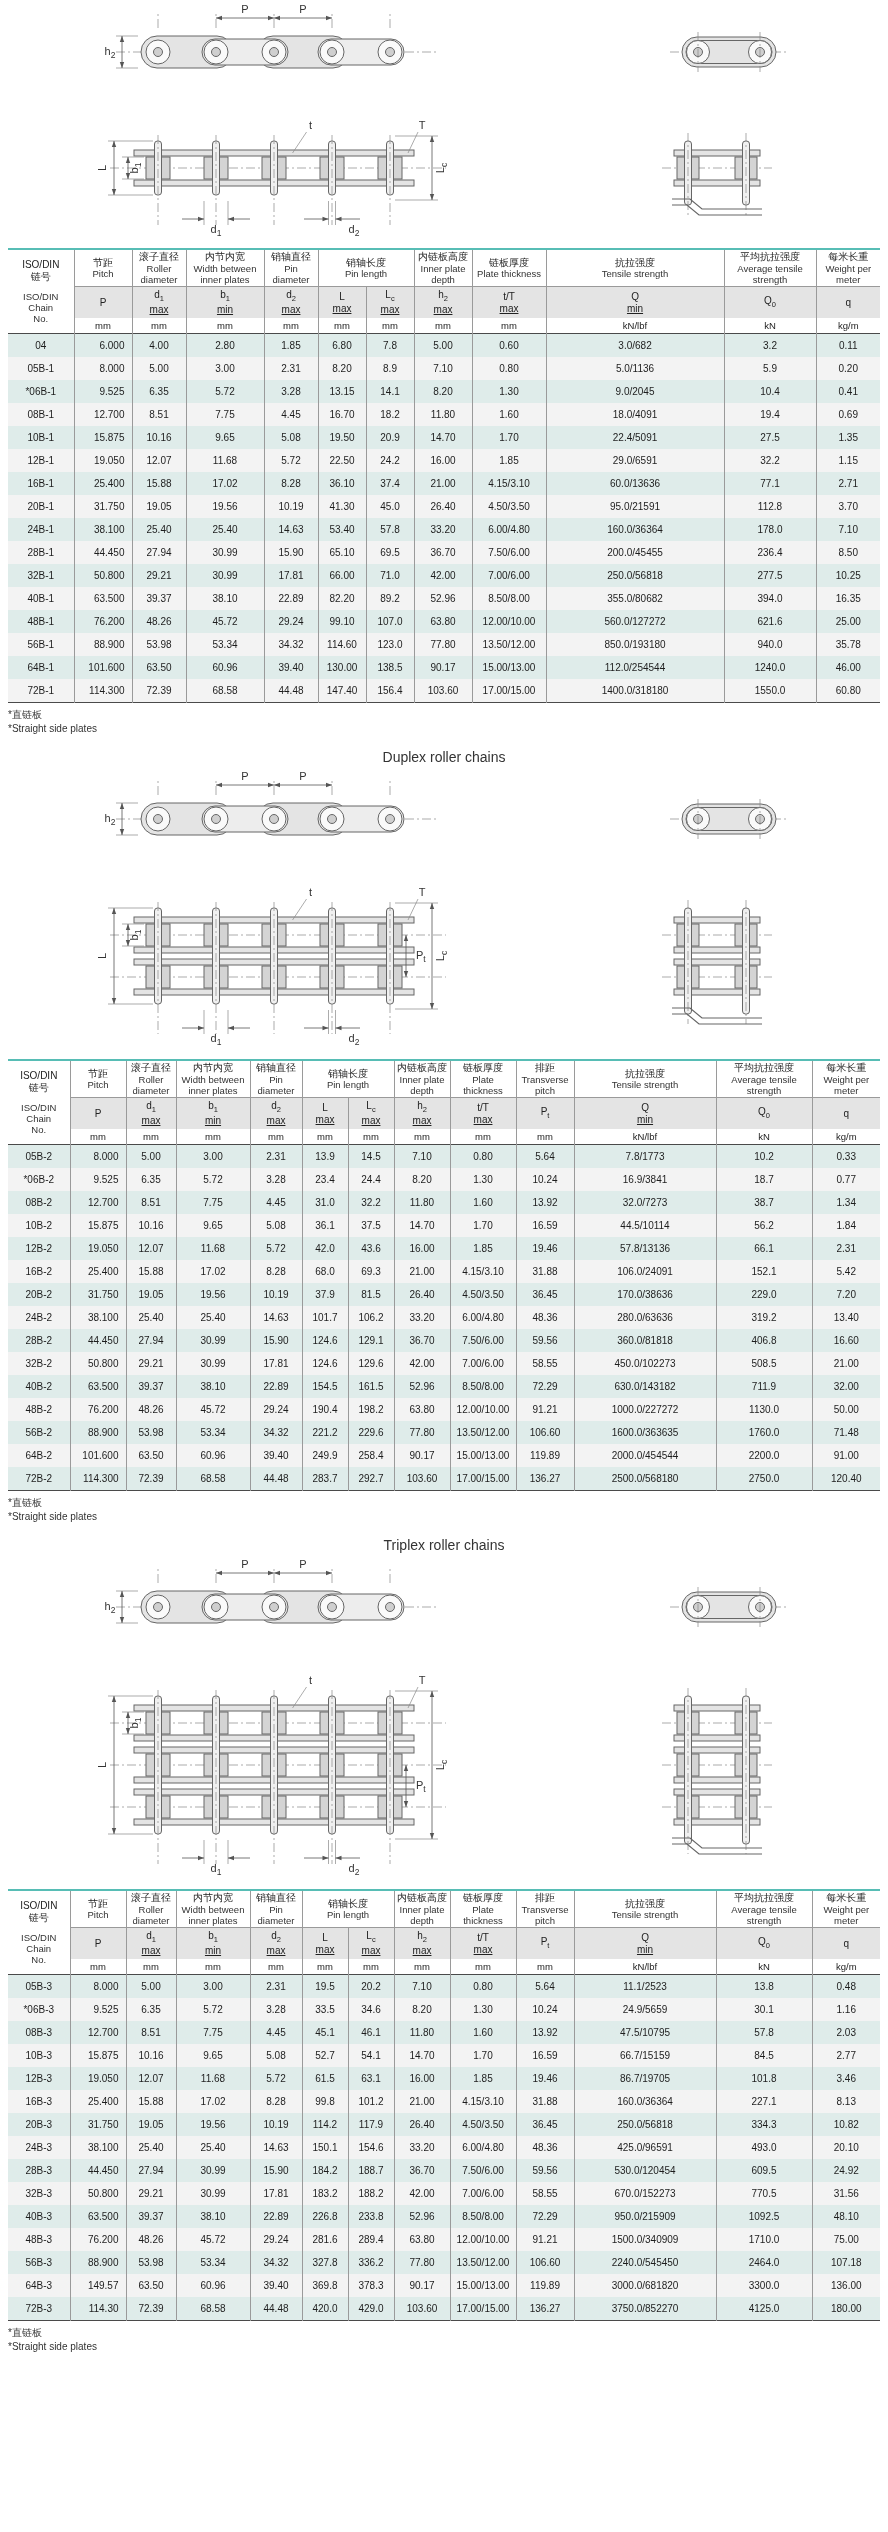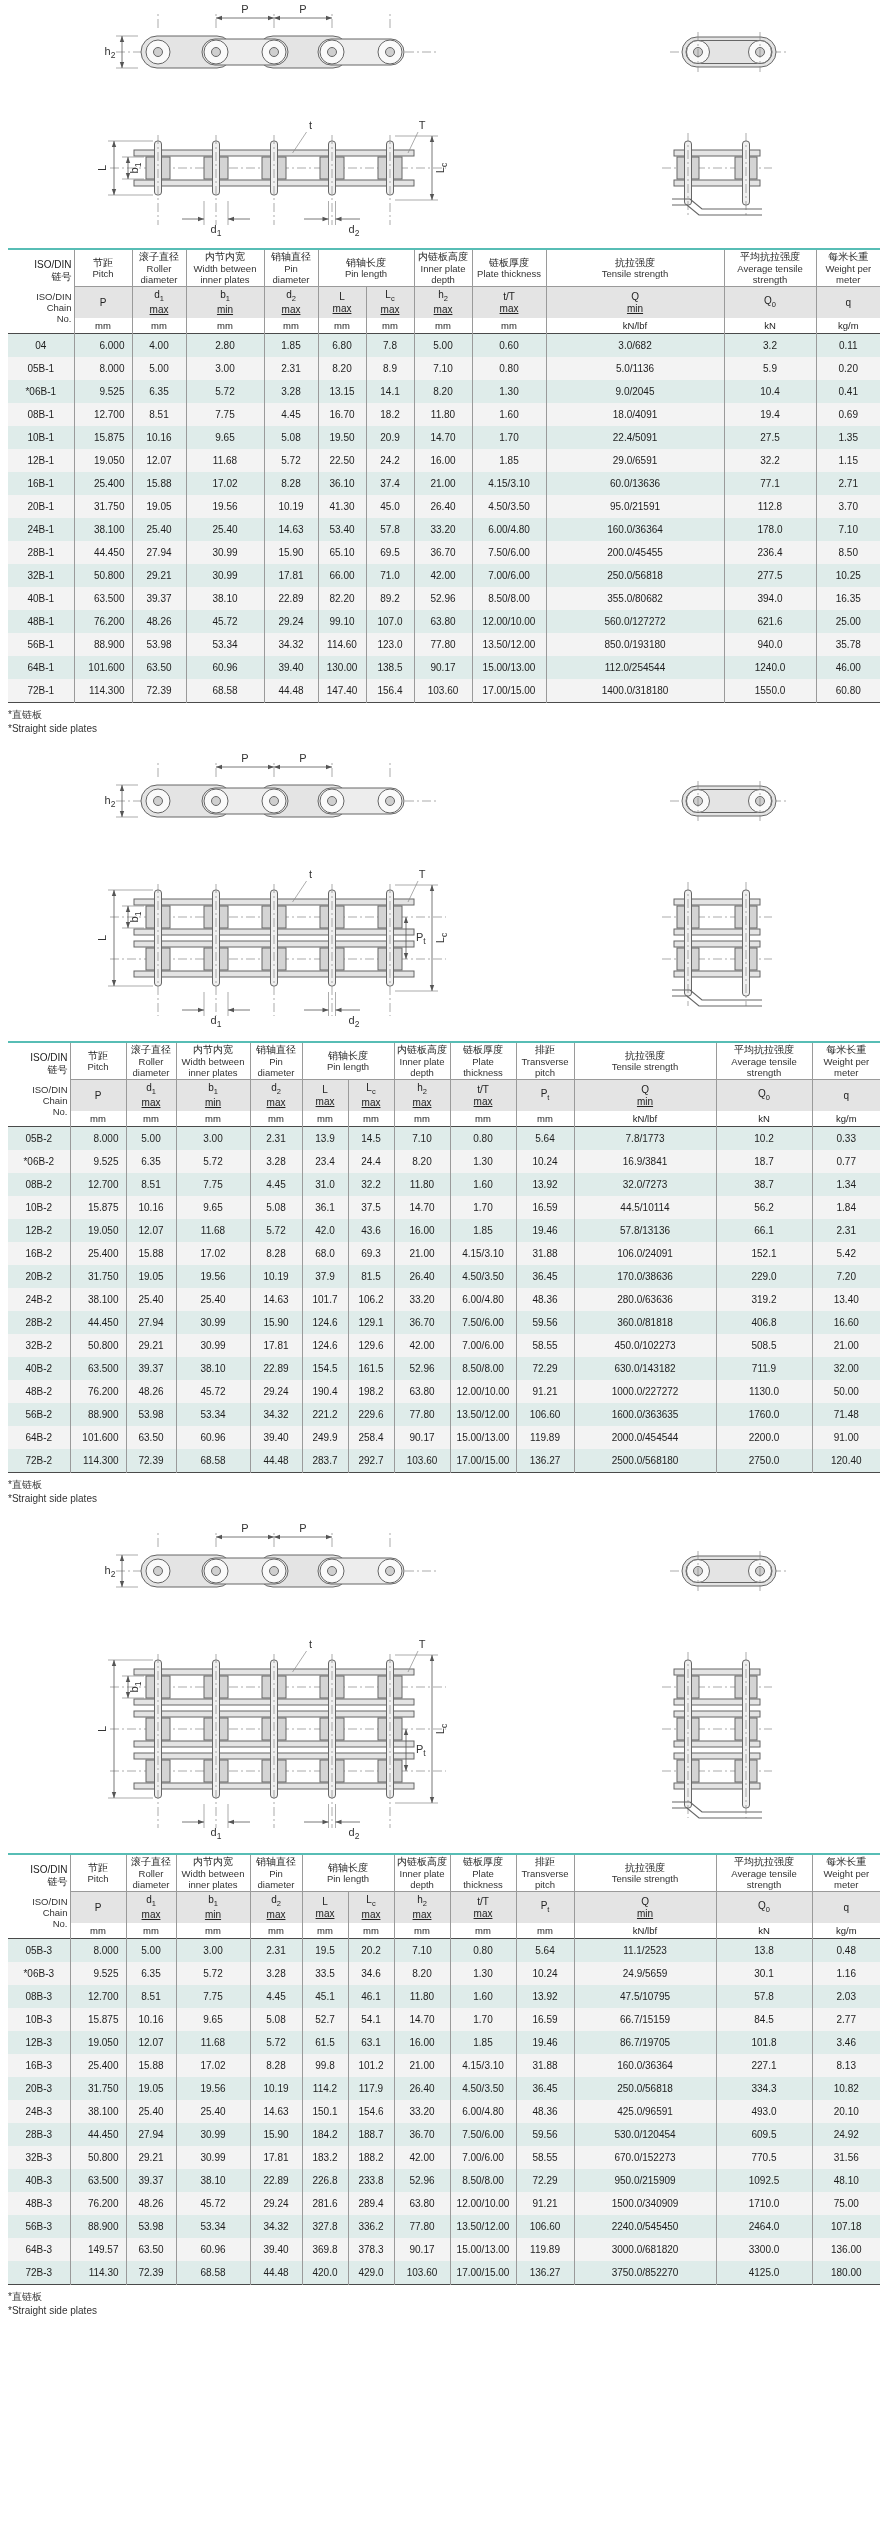--- a/index.html
+++ b/index.html
@@ -4,21 +4,21 @@
 <style>
   html,body{margin:0;padding:0;background:#fff;}
   body{width:888px;font-family:"Liberation Sans",sans-serif;color:#222;}
   .section{padding:0 8px;}
   .sec-title{text-align:center;font-size:14px;font-weight:400;color:#333;margin:8px 0 2px;}
   .diagram{display:block;margin:0 auto;}
   table.spec{width:872px;border-collapse:collapse;table-layout:fixed;font-size:10px;
     border-top:2px solid #57bdb5;border-bottom:1px solid #4a4a4a;}
   table.spec th, table.spec td{border-left:1px solid #9a9a9a;padding:1px 2px;}
   table.spec th:first-child, table.spec td:first-child{border-left:none;}
-  th.chain-cell{border-right:1px solid #9a9a9a;text-align:right;}
+  th.chain-cell{border-right:1px solid #9a9a9a;}
   thead th{font-weight:400;vertical-align:middle;line-height:1.18;background:#fff;}
   .hdr-cn{font-size:10px;color:#222;}
   .hdr-en{font-size:9.5px;color:#333;}
   tr.sym-row th{background:#e4e4e4;border-top:1px solid #9a9a9a;padding:2px 1px;}
   tr.units-row th{background:#fff;padding:2px 1px;font-size:9.5px;}
   tbody tr:first-child td{border-top:1.5px solid #4a4a4a;}
   tbody td{height:21px;text-align:center;color:#1d1d1d;}
   tbody td.num-right{text-align:right;padding-right:7px;}
   tbody tr:nth-child(odd){background:#dfecea;}
   tbody tr:nth-child(even){background:#f3f3f3;}
@@ -494,20 +494,21 @@
         </tr>
       </tbody>
     </table>
   <div class="footnote">
     <div>*直链板</div>
     <div>*Straight side plates</div>
   </div>
 </div>
 
 <div class="section">
+  <h2 class="sec-title">Duplex roller chains</h2>
   <svg class="diagram" id="diag-duplex" width="872" height="292" viewBox="0 0 872 292">
       <line x1="108" y1="52" x2="430" y2="52" stroke="#888" stroke-width="0.7" stroke-dasharray="9 3 2 3"></line>
       <rect x="133" y="36" width="92" height="32" rx="16" fill="#e4e4e4" stroke="#666666"></rect>
       <rect x="249" y="36" width="92" height="32" rx="16" fill="#e4e4e4" stroke="#666666"></rect>
       <rect x="194" y="39" width="86" height="26" rx="13" fill="#ededed" stroke="#666666"></rect>
       <rect x="310" y="39" width="86" height="26" rx="13" fill="#ededed" stroke="#666666"></rect>
       <circle cx="150" cy="52" r="12" fill="#fafafa" stroke="#666666"></circle>
       <circle cx="150" cy="52" r="4.5" fill="#cfcfcf" stroke="#666666"></circle>
       <line x1="150" y1="28" x2="150" y2="12" stroke="#888" stroke-width="0.7" stroke-dasharray="9 3 2 3"></line>
       <circle cx="208" cy="52" r="12" fill="#fafafa" stroke="#666666"></circle>
@@ -991,20 +992,21 @@
         </tr>
       </tbody>
     </table>
   <div class="footnote">
     <div>*直链板</div>
     <div>*Straight side plates</div>
   </div>
 </div>
 
 <div class="section">
+  <h2 class="sec-title">Triplex roller chains</h2>
   <svg class="diagram" id="diag-triplex" width="872" height="334" viewBox="0 0 872 334">
       <line x1="108" y1="52" x2="430" y2="52" stroke="#888" stroke-width="0.7" stroke-dasharray="9 3 2 3"></line>
       <rect x="133" y="36" width="92" height="32" rx="16" fill="#e4e4e4" stroke="#666666"></rect>
       <rect x="249" y="36" width="92" height="32" rx="16" fill="#e4e4e4" stroke="#666666"></rect>
       <rect x="194" y="39" width="86" height="26" rx="13" fill="#ededed" stroke="#666666"></rect>
       <rect x="310" y="39" width="86" height="26" rx="13" fill="#ededed" stroke="#666666"></rect>
       <circle cx="150" cy="52" r="12" fill="#fafafa" stroke="#666666"></circle>
       <circle cx="150" cy="52" r="4.5" fill="#cfcfcf" stroke="#666666"></circle>
       <line x1="150" y1="28" x2="150" y2="12" stroke="#888" stroke-width="0.7" stroke-dasharray="9 3 2 3"></line>
       <circle cx="208" cy="52" r="12" fill="#fafafa" stroke="#666666"></circle>

